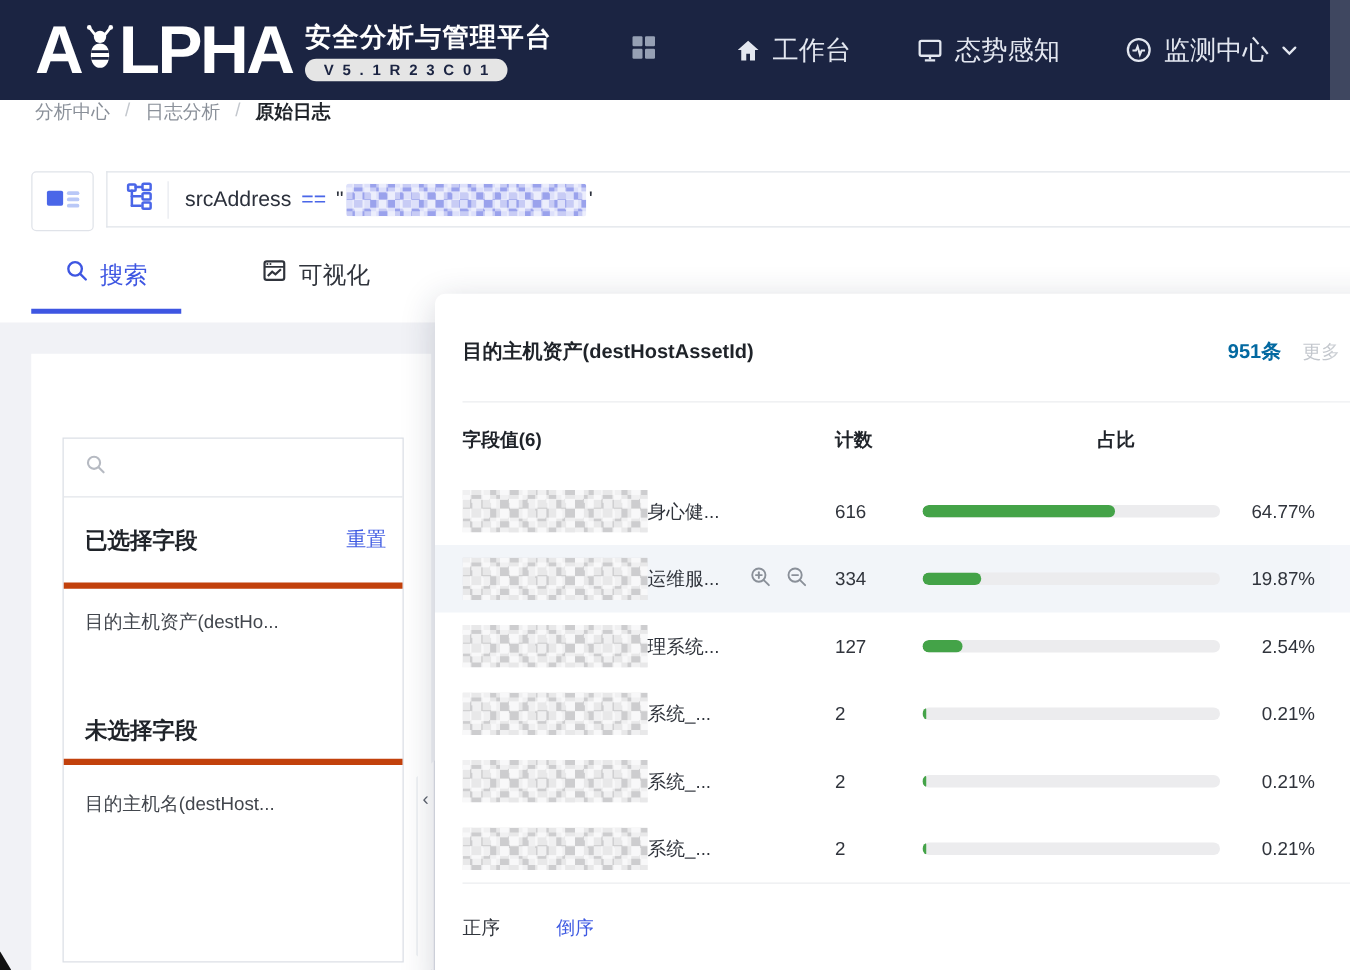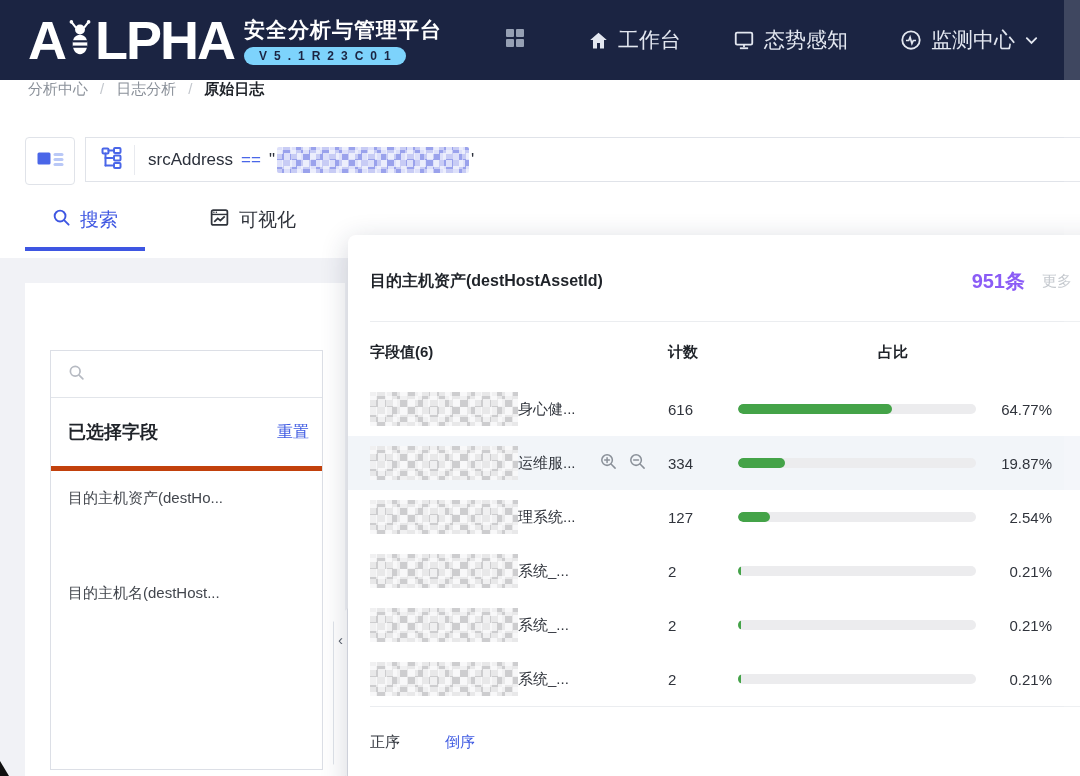--- a/index.html
+++ b/index.html
@@ -5,21 +5,21 @@
   * { margin:0; padding:0; box-sizing:border-box; }
   html,body { width:1080px; height:776px; overflow:hidden; font-family:"Liberation Sans","DejaVu Sans",sans-serif; background:#fff; position:relative; }
 
   
   .topnav { height:80px; background:#1b2442; display:flex; align-items:center; padding:0 0 0 28px; position:relative; }
   .logo { display:flex; align-items:center; color:#fff; }
   .logo .big { font-size:54px; font-weight:800; letter-spacing:-2px; line-height:1; }
   .logo-bug { margin:0 1px 2px 1px; }
   .logo-sub { margin-left:10px; display:flex; flex-direction:column; align-items:flex-start; }
   .logo-sub .sub-title { color:#fff; font-size:21px; font-weight:700; letter-spacing:1px; }
-  .logo-sub .ver-pill { margin-top:3px; background:#7dd3fc; color:#1b2442; font-size:12px; font-weight:700; letter-spacing:7px; padding:2px 8px 2px 15px; border-radius:10px; }
+  .logo-sub .ver-pill { margin-top:3px; background:#e5e5e5; color:#1b2442; font-size:12px; font-weight:700; letter-spacing:7px; padding:2px 8px 2px 15px; border-radius:10px; }
   .grid-icon { margin-left:62px; cursor:pointer; }
   .nav-items { display:flex; align-items:center; margin-left:62px; gap:52px; }
   .nav-item { display:flex; align-items:center; gap:9px; color:#e3e7f0; font-size:21px; cursor:pointer; }
   .nav-item svg { display:block; }
 
   
   .breadcrumb { height:50px; display:flex; align-items:flex-start; padding:0 28px; font-size:15px; background:#fff; }
   .crumb { color:#8a9099; cursor:pointer; }
   .crumb-sep { color:#c3c7cd; margin:0 12px; }
   .crumb.current { color:#1f2329; font-weight:700; cursor:default; }
@@ -59,21 +59,21 @@
   .fb-list-unsel { flex:1; padding:17px 0 0 17px; }
   .fb-item { font-size:15px; color:#42464d; line-height:30px; cursor:pointer; white-space:nowrap; }
 
   .collapse-handle { position:absolute; left:333px; top:350px; width:15px; height:170px; background:#fff; border:1px solid #e0e3e9; clip-path:polygon(100% 0, 100% 100%, 0 calc(100% - 14px), 0 14px); display:flex; justify-content:center; cursor:pointer; z-index:5; }
   .collapse-handle span { color:#5d636e; font-size:15px; margin-top:22px; }
 
   
   .popup { position:absolute; left:348px; top:235px; width:772px; height:560px; background:#fff; border-radius:8px; box-shadow:0 6px 28px rgba(30,40,70,.20); z-index:20; }
   .pp-title-row { height:86px; display:flex; align-items:center; padding:6px 48px 0 22px; }
   .pp-title { font-size:16px; font-weight:700; color:#1f2329; flex:1; }
-  .pp-total { font-size:20px; font-weight:700; color:#8b5cf6; }
+  .pp-total { font-size:16px; font-weight:700; color:#0369a1; }
   .pp-more { font-size:15px; color:#c3c7cd; margin-left:17px; cursor:pointer; }
   .pp-divider { height:1px; background:#ebedf0; margin:0 0 0 22px; }
   .pp-cols { height:60px; display:flex; align-items:center; padding-left:22px; font-size:15px; font-weight:700; color:#1f2329; }
   .pp-col-value { width:230px; }
   .pp-col-icons { width:68px; }
   .pp-col-count { width:70px; }
   .pp-col-ratio { width:238px; padding-left:140px; }
   .pp-row { height:54px; display:flex; align-items:center; padding-left:22px; font-size:15px; color:#30343c; cursor:pointer; }
   .pp-row.highlight { background:#f2f5f9; }
   .rl-cell { width:230px; display:flex; align-items:center; overflow:hidden; }
@@ -251,20 +251,23 @@
         </span>
       </div>
       <div class="fb-sec-head first">
         <span class="fb-sec-title">已选择字段</span>
         <span class="fb-reset">重置</span>
       </div>
       <div class="fb-list-sel">
 
       <div class="fb-item">目的主机资产(destHo...</div>
         </div>
+      <div class="fb-sec-head second">
+        <span class="fb-sec-title">未选择字段</span>
+      </div>
       <div class="fb-list-unsel">
 
       <div class="fb-item">目的主机名(destHost...</div>
         </div>
     </div>
   </div>
   <div class="collapse-handle">
       <span>‹</span>
     </div>
 </div>

